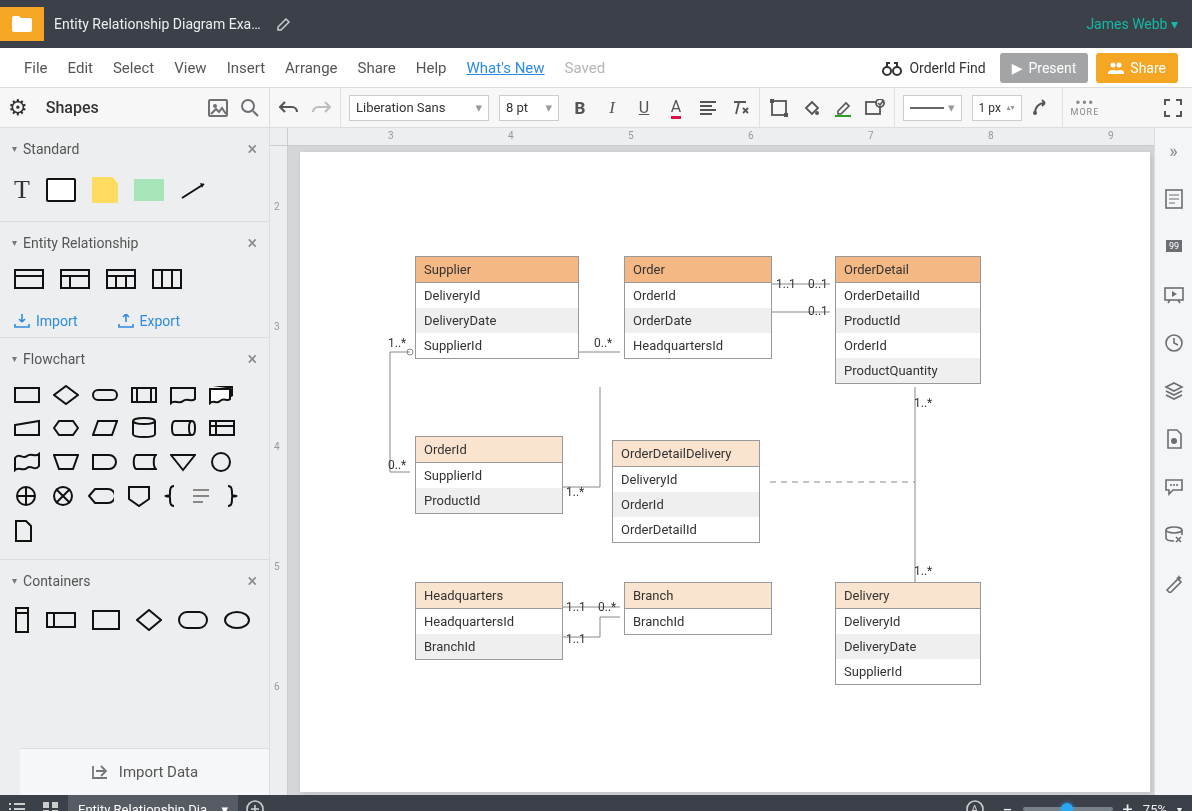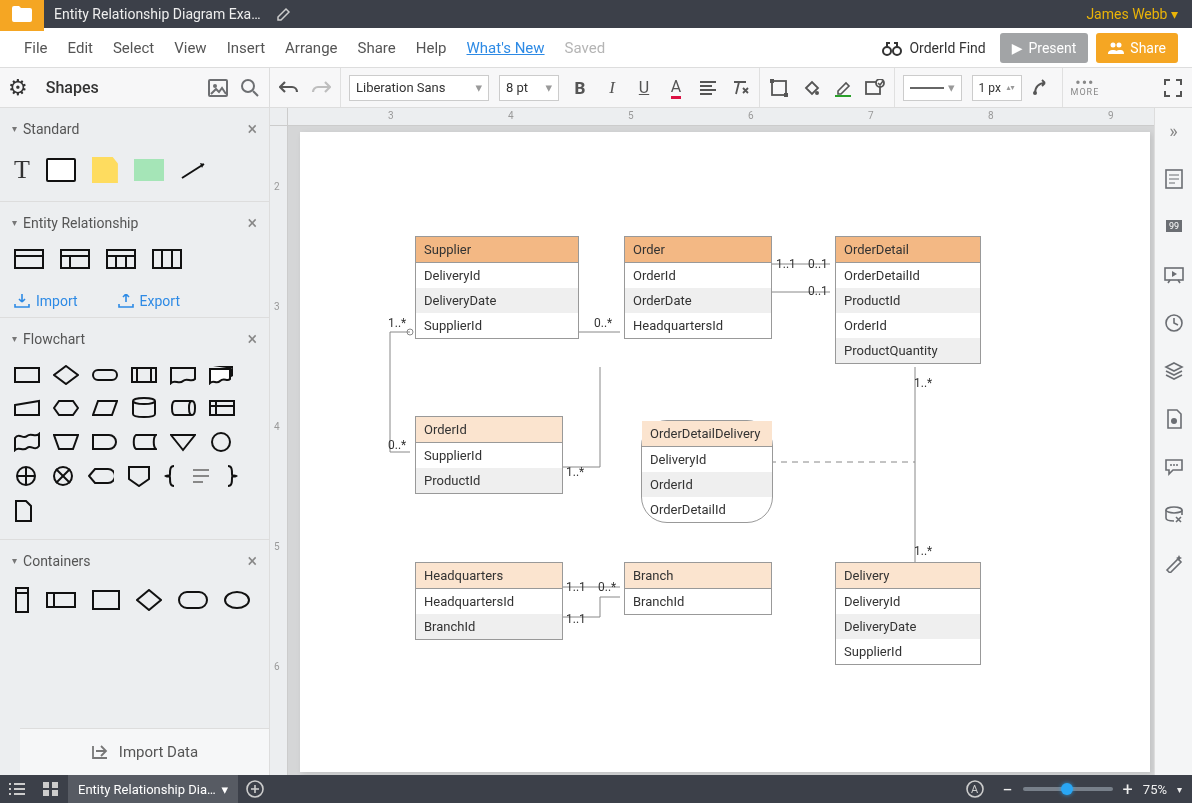--- a/index.html
+++ b/index.html
@@ -1,24 +1,24 @@
 <!DOCTYPE html>
 <html><head>
 <meta charset="utf-8">
 <style>
 * { box-sizing: border-box; margin: 0; padding: 0; }
 body { font-family: -apple-system, "Segoe UI", Roboto, sans-serif; font-size: 13px; color: #333; background: #fff; overflow: hidden; width: 1192px; height: 811px; position: relative; }
 
 
-.titlebar { height: 28px; background: #3c4049; display: flex; align-items: center; color: #fff; }
+.titlebar { height: 48px; background: #3c4049; display: flex; align-items: center; color: #fff; }
 .title-icon { width: 44px; height: 34px; background: #f5a623; display: flex; align-items: center; justify-content: center; }
 .title-text { padding: 0 10px; font-size: 14px; color: #eee; flex: 0 0 auto; }
 .title-edit { color: #aaa; margin-left: 6px; cursor: pointer; }
 .title-spacer { flex: 1; }
-.title-user { padding: 0 14px; color: #eab308; font-size: 14px; }
+.title-user { padding: 0 14px; color: #14b8a6; font-size: 14px; }
 
 
 .menubar { height: 40px; background: #fff; border-bottom: 1px solid #ddd; display: flex; align-items: center; padding: 0 14px; }
 .menubar .menu { padding: 0 10px; font-size: 15px; color: #555; cursor: pointer; }
 .menubar .menu.link { color: #2d8ae5; text-decoration: underline; }
 .menubar .menu.saved { color: #b5b5b5; }
 .menubar .spacer { flex: 1; }
 .feat-find { display: flex; align-items: center; gap: 6px; font-size: 14px; color: #333; margin-right: 14px; cursor:pointer; }
 .btn { border-radius: 3px; height: 30px; display: flex; align-items: center; padding: 0 12px; font-size: 14px; gap: 6px; cursor: pointer; }
 .btn-present { background: #a2a4a6; color: #fff; margin-right: 8px; }
@@ -541,21 +541,21 @@
         <div class="ent-row alt">BranchId</div>
       </div>
 
       <div class="entity" style="left:324px; top:104px; width:148px;">
         <div class="ent-head head-orange">Order</div>
         <div class="ent-row">OrderId</div>
         <div class="ent-row alt">OrderDate</div>
         <div class="ent-row">HeadquartersId</div>
       </div>
 
-      <div class="entity" style="left:341px; top:288px; width:132px;border-radius:26px;">
+      <div class="entity" style="left:312px; top:288px; width:148px;">
         <div class="ent-head head-peach">OrderDetailDelivery</div>
         <div class="ent-row">DeliveryId</div>
         <div class="ent-row alt">OrderId</div>
         <div class="ent-row">OrderDetailId</div>
       </div>
 
       <div class="entity" style="left:324px; top:430px; width:148px;">
         <div class="ent-head head-peach">Branch</div>
         <div class="ent-row">BranchId</div>
       </div>

